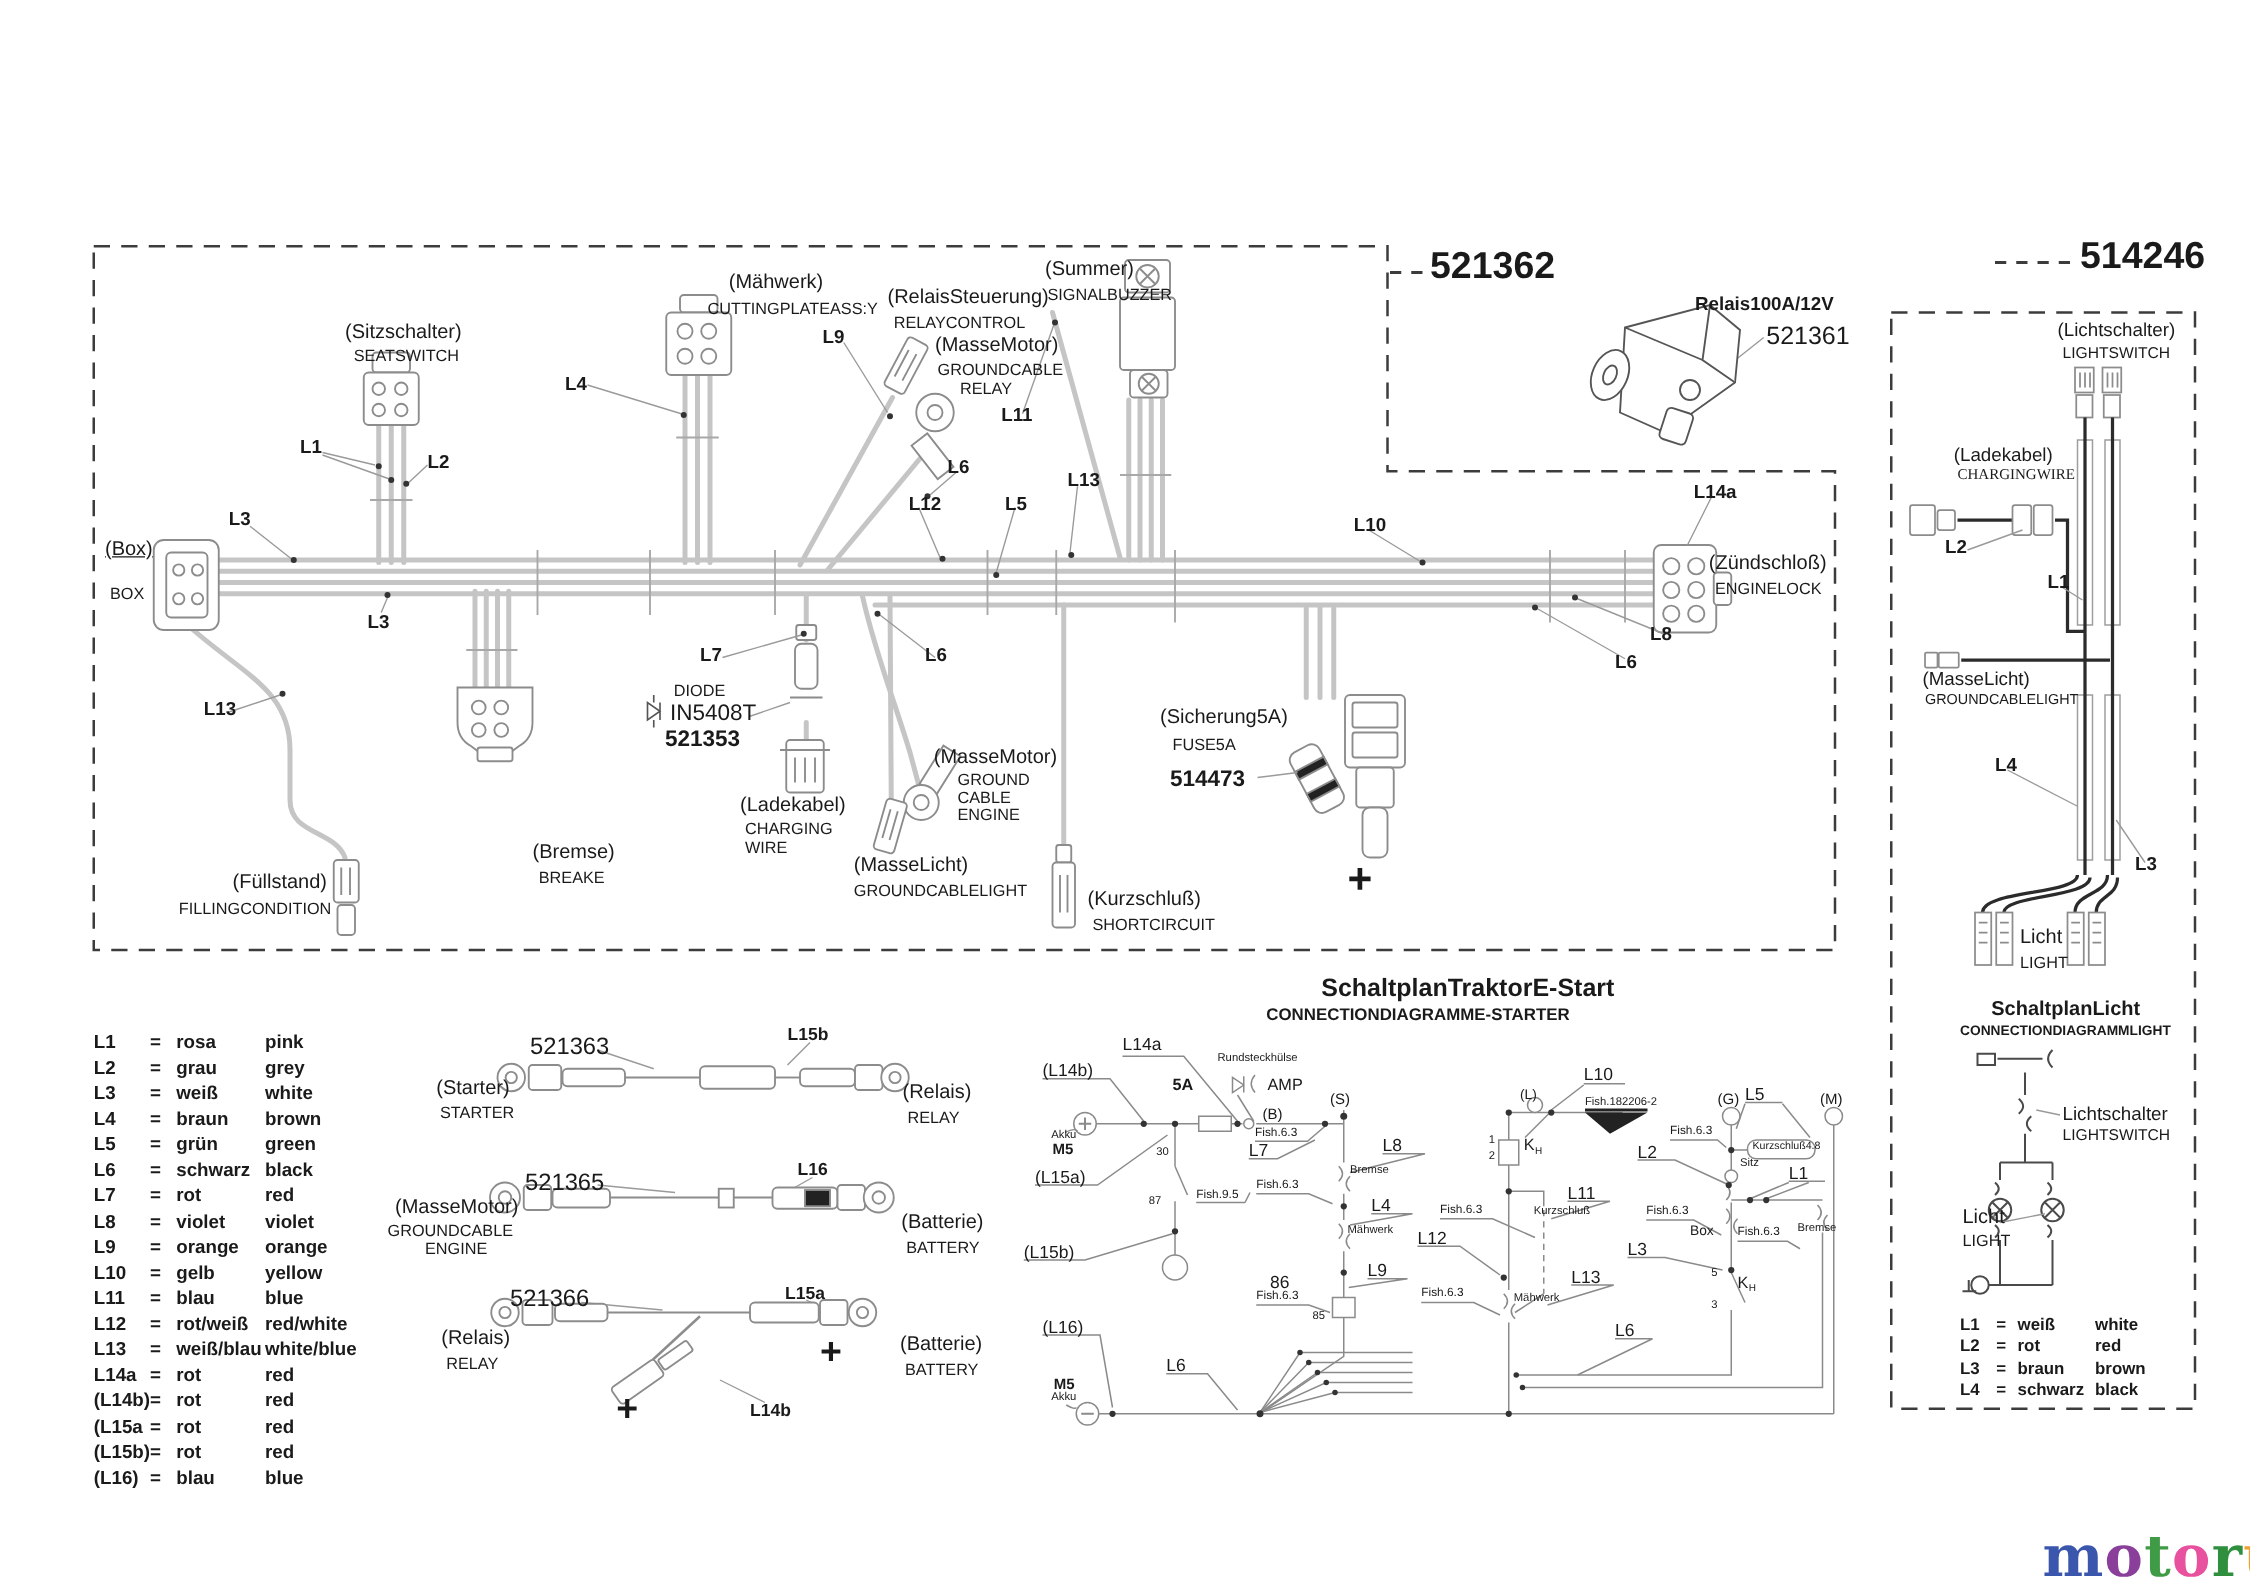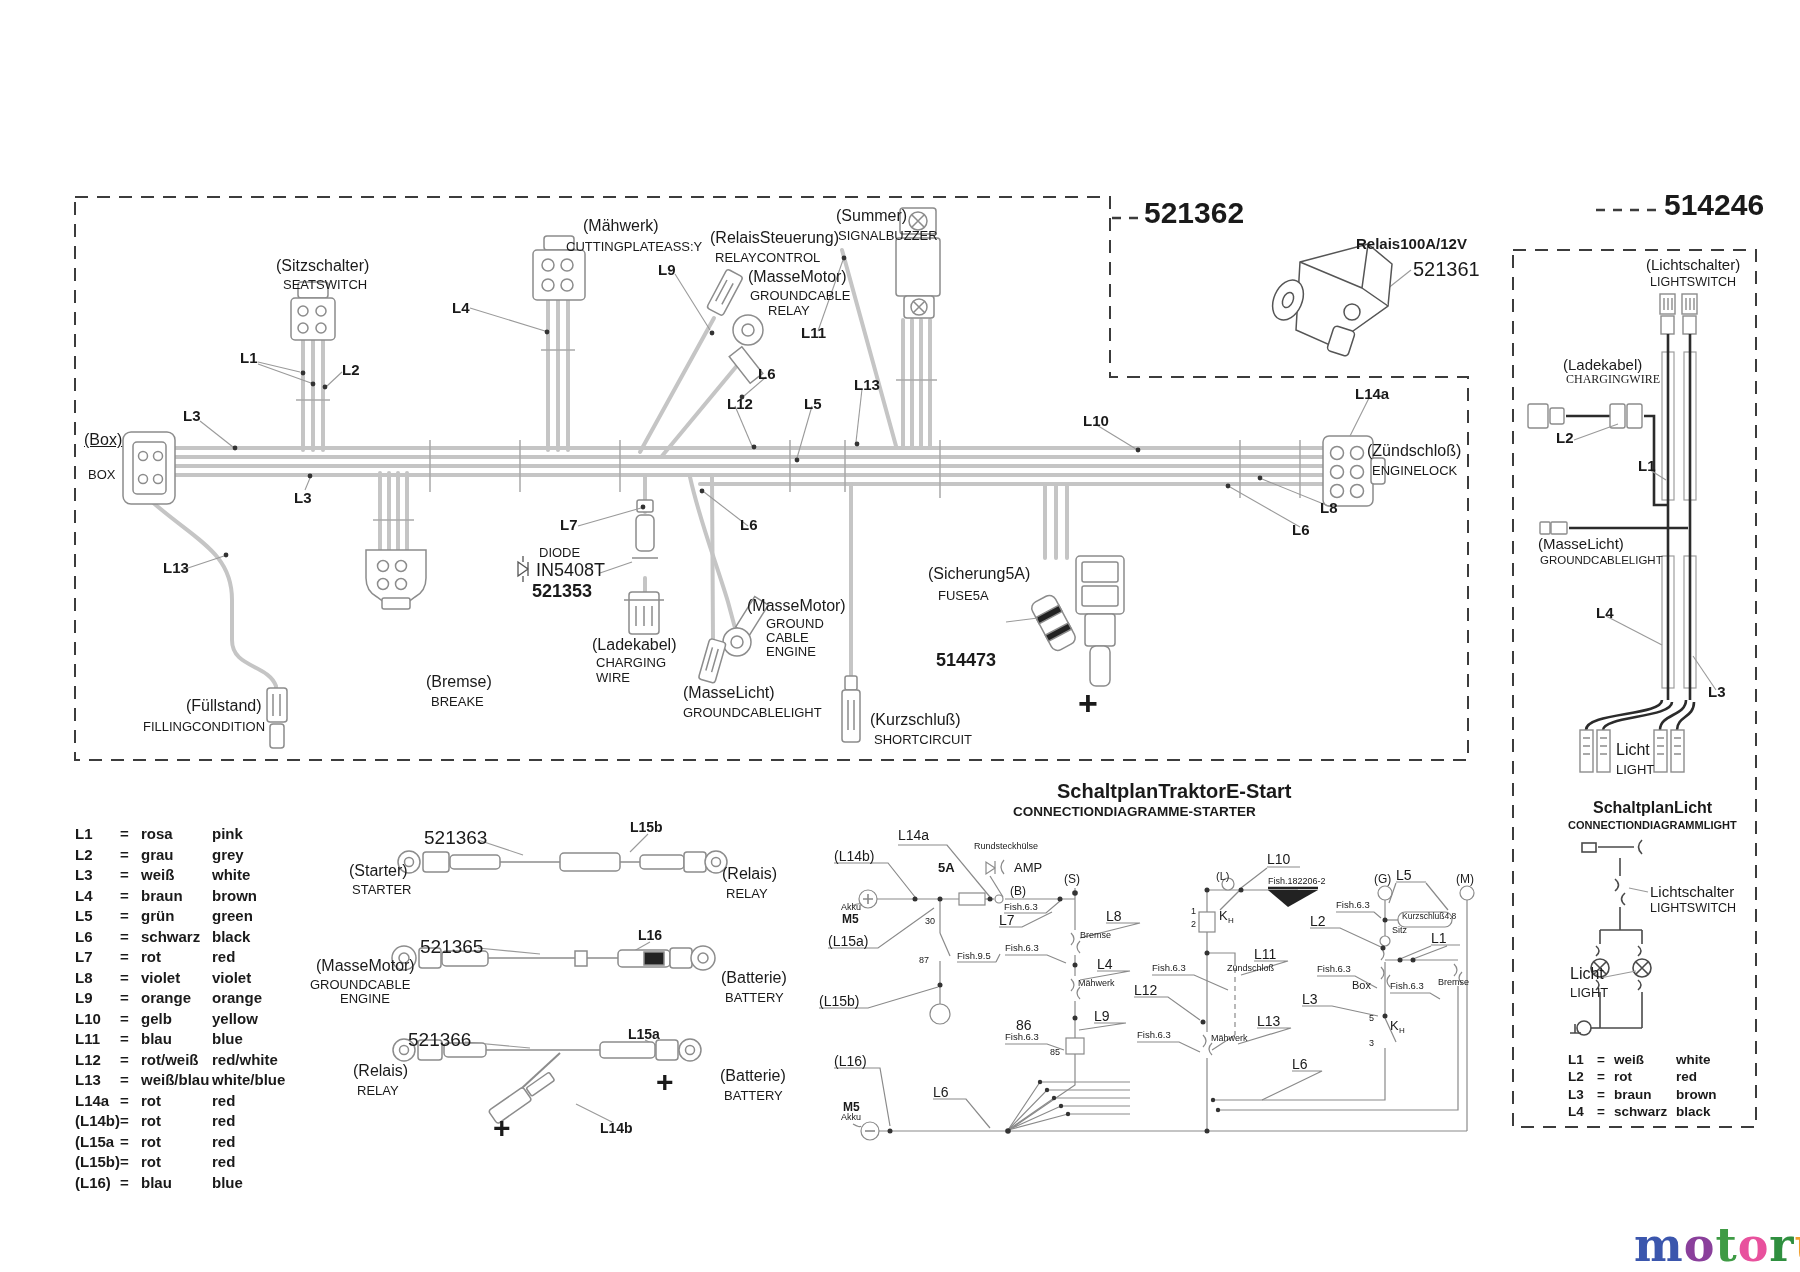--- a/index.html
+++ b/index.html
@@ -544,21 +544,21 @@
       <span class="lbl" style="left: 747px; top: 598px; font-size: 16px;">(MasseMotor)</span>
       <span class="lbl" style="left: 766px; top: 617px; font-size: 13px;">GROUND</span>
       <span class="lbl" style="left: 766px; top: 631px; font-size: 13px;">CABLE</span>
       <span class="lbl" style="left: 766px; top: 645px; font-size: 13px;">ENGINE</span>
       <span class="lbl" style="left: 683px; top: 685px; font-size: 16px;">(MasseLicht)</span>
       <span class="lbl" style="left: 683px; top: 706px; font-size: 13px;">GROUNDCABLELIGHT</span>
       <span class="lbl" style="left: 870px; top: 712px; font-size: 16px;">(Kurzschluß)</span>
       <span class="lbl" style="left: 874px; top: 733px; font-size: 13px;">SHORTCIRCUIT</span>
       <span class="lbl" style="left: 928px; top: 566px; font-size: 16px;">(Sicherung5A)</span>
       <span class="lbl" style="left: 938px; top: 589px; font-size: 13px;">FUSE5A</span>
-      <span class="lbl b" style="left: 936px; top: 614px; font-size: 18px; margin-top: 37px;">514473</span>
+      <span class="lbl b" style="left: 936px; top: 614px; font-size: 18px;">514473</span>
       <span class="lbl b" style="left: 1078px; top: 686px; font-size: 34px;">+</span>
     </div>
   <div>
       <span class="lbl b" style="left: 1144px; top: 197px; font-size: 30px;">521362</span>
       <span class="lbl b" style="left: 1356px; top: 236px; font-size: 15px;">Relais100A/12V</span>
       <span class="lbl" style="left: 1413px; top: 259px; font-size: 20px;">521361</span>
       <span class="lbl b" style="left: 1664px; top: 189px; font-size: 30px;">514246</span>
     </div>
   <div>
       <span class="lbl" style="left: 1646px; top: 257px; font-size: 15px;">(Lichtschalter)</span>
@@ -638,21 +638,21 @@
       <span class="lbl" style="left: 841px; top: 1113px; font-size: 9px;">Akku</span>
       <span class="lbl" style="left: 933px; top: 1085px; font-size: 14px;">L6</span>
       <span class="lbl" style="left: 1267px; top: 852px; font-size: 14px;">L10</span>
       <span class="lbl" style="left: 1216px; top: 871px; font-size: 11px;">(L)</span>
       <span class="lbl" style="left: 1268px; top: 877px; font-size: 9px;">Fish.182206-2</span>
       <span class="lbl" style="left: 1191px; top: 907px; font-size: 9px;">1</span>
       <span class="lbl" style="left: 1191px; top: 920px; font-size: 9px;">2</span>
       <span class="lbl" style="left: 1219px; top: 909px; font-size: 13px;">K</span>
       <span class="lbl" style="left: 1228px; top: 917px; font-size: 8px;">H</span>
       <span class="lbl" style="left: 1254px; top: 947px; font-size: 14px;">L11</span>
-      <span class="lbl" style="left: 1227px; top: 964px; font-size: 9px;">Zündschloß</span>
+      <span class="lbl" style="left: 1227px; top: 964px; font-size: 9px;">Kurzschluß</span>
       <span class="lbl" style="left: 1152px; top: 963px; font-size: 9.5px;">Fish.6.3</span>
       <span class="lbl" style="left: 1257px; top: 1014px; font-size: 14px;">L13</span>
       <span class="lbl" style="left: 1211px; top: 1034px; font-size: 9px;">Mähwerk</span>
       <span class="lbl" style="left: 1137px; top: 1030px; font-size: 9.5px;">Fish.6.3</span>
       <span class="lbl" style="left: 1292px; top: 1057px; font-size: 14px;">L6</span>
       <span class="lbl" style="left: 1310px; top: 914px; font-size: 14px;">L2</span>
       <span class="lbl" style="left: 1317px; top: 964px; font-size: 9.5px;">Fish.6.3</span>
       <span class="lbl" style="left: 1302px; top: 992px; font-size: 14px;">L3</span>
       <span class="lbl" style="left: 1374px; top: 873px; font-size: 12px;">(G)</span>
       <span class="lbl" style="left: 1396px; top: 868px; font-size: 14px;">L5</span>

